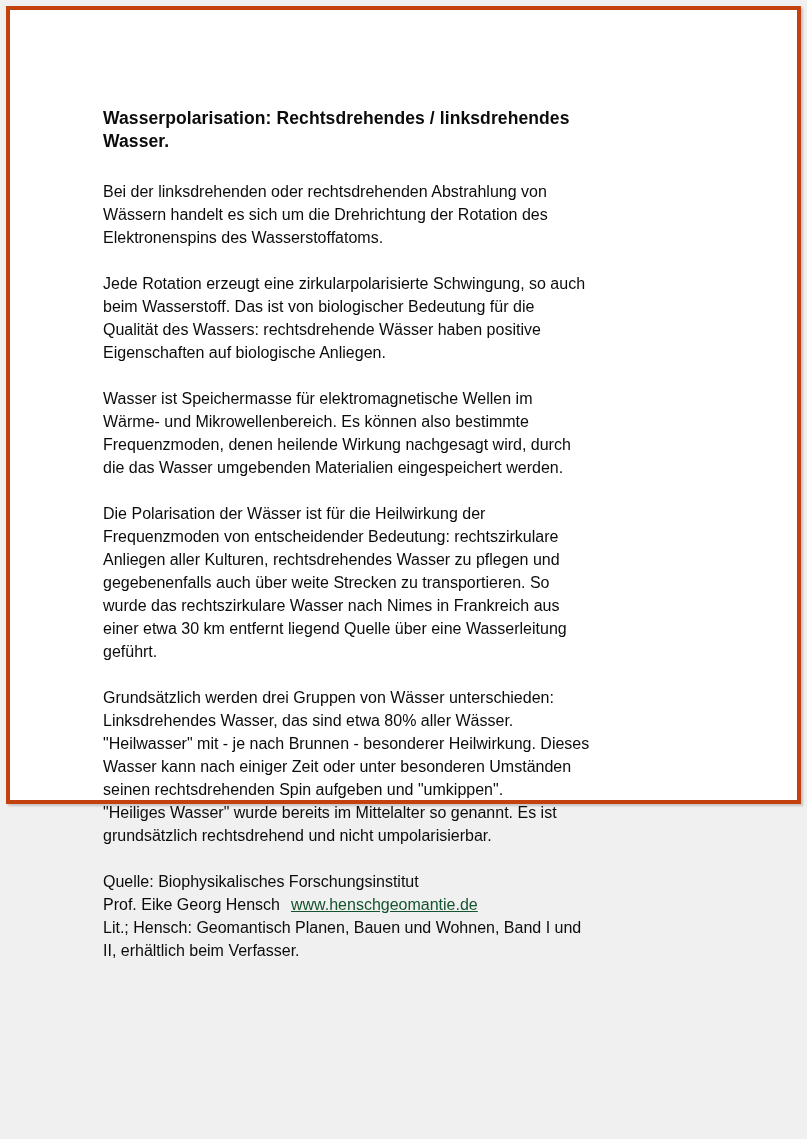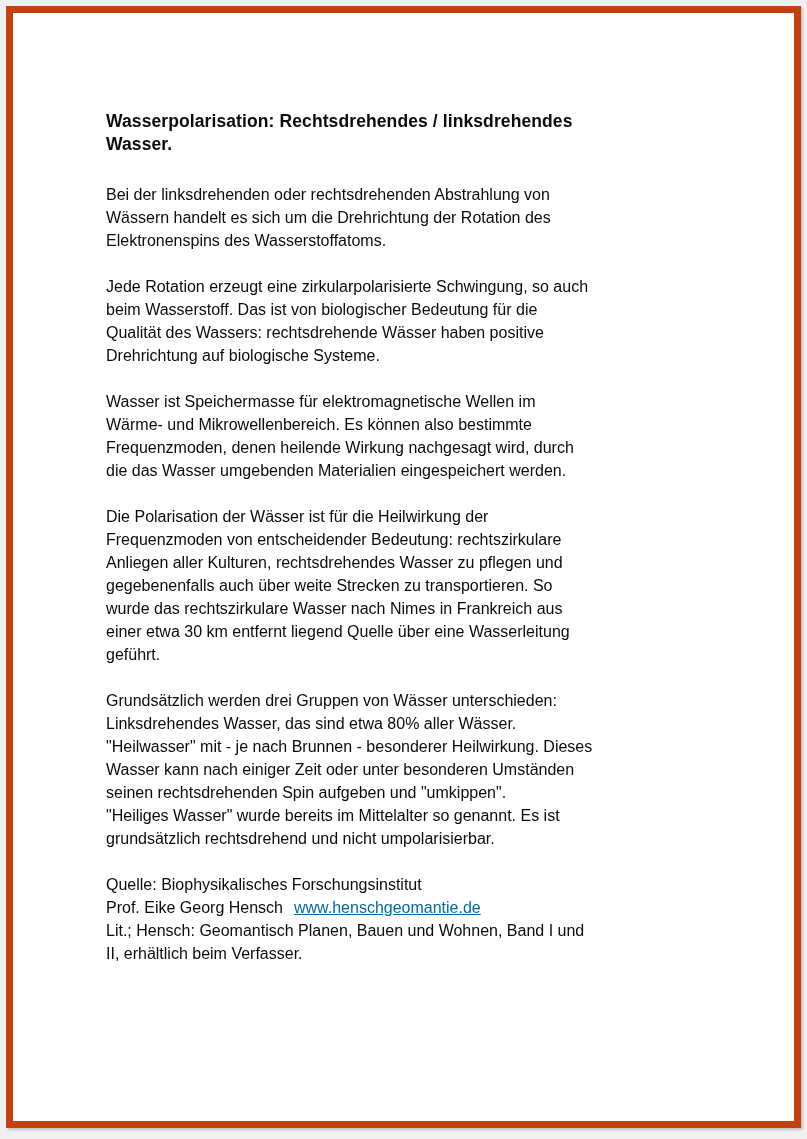--- a/index.html
+++ b/index.html
@@ -12,24 +12,24 @@
     background: #f0f0f0;
     font-family: "Liberation Sans", "DejaVu Sans", sans-serif;
     position: relative;
     overflow: hidden;
   }
   .paper {
     position: absolute;
     left: 6px;
     top: 6px;
     width: 795px;
-    height: 1122px;
+    height: 798px;
     box-sizing: border-box;
     background: #ffffff;
-    border: 7px solid #c2410c;
+    border: 4px solid #c2410c;
     box-shadow: 2px 2px 2px rgba(0,0,0,0.18);
   }
   .content {
     position: absolute;
     left: 93px;
     top: 97px;
     width: 640px;
     color: #0b0b0b;
   }
   .doc-title {
@@ -48,21 +48,21 @@
   .line {
     height: 23px;
     line-height: 23px;
     font-size: 16px;
     white-space: nowrap;
   }
   .doc-title .line {
     font-size: 17.5px;
   }
   .weblink {
-    color: #0369a1;
+    color: #14532d;
     text-decoration: underline;
     margin-left: 11px;
     cursor: pointer;
   }
 </style>
 </head>
 <body>
 
 <div class="paper">
   <div class="content">
@@ -75,21 +75,21 @@
     <div class="para">
       <div class="line">Bei der linksdrehenden oder rechtsdrehenden Abstrahlung von</div>
       <div class="line">Wässern handelt es sich um die Drehrichtung der Rotation des</div>
       <div class="line">Elektronenspins des Wasserstoffatoms.</div>
     </div>
 
     <div class="para">
       <div class="line">Jede Rotation erzeugt eine zirkularpolarisierte Schwingung, so auch</div>
       <div class="line">beim Wasserstoff. Das ist von biologischer Bedeutung für die</div>
       <div class="line">Qualität des Wassers: rechtsdrehende Wässer haben positive</div>
-      <div class="line">Drehrichtung auf biologische Systeme.</div>
+      <div class="line">Eigenschaften auf biologische Anliegen.</div>
     </div>
 
     <div class="para">
       <div class="line">Wasser ist Speichermasse für elektromagnetische Wellen im</div>
       <div class="line">Wärme- und Mikrowellenbereich. Es können also bestimmte</div>
       <div class="line">Frequenzmoden, denen heilende Wirkung nachgesagt wird, durch</div>
       <div class="line">die das Wasser umgebenden Materialien eingespeichert werden.</div>
     </div>
 
     <div class="para">

